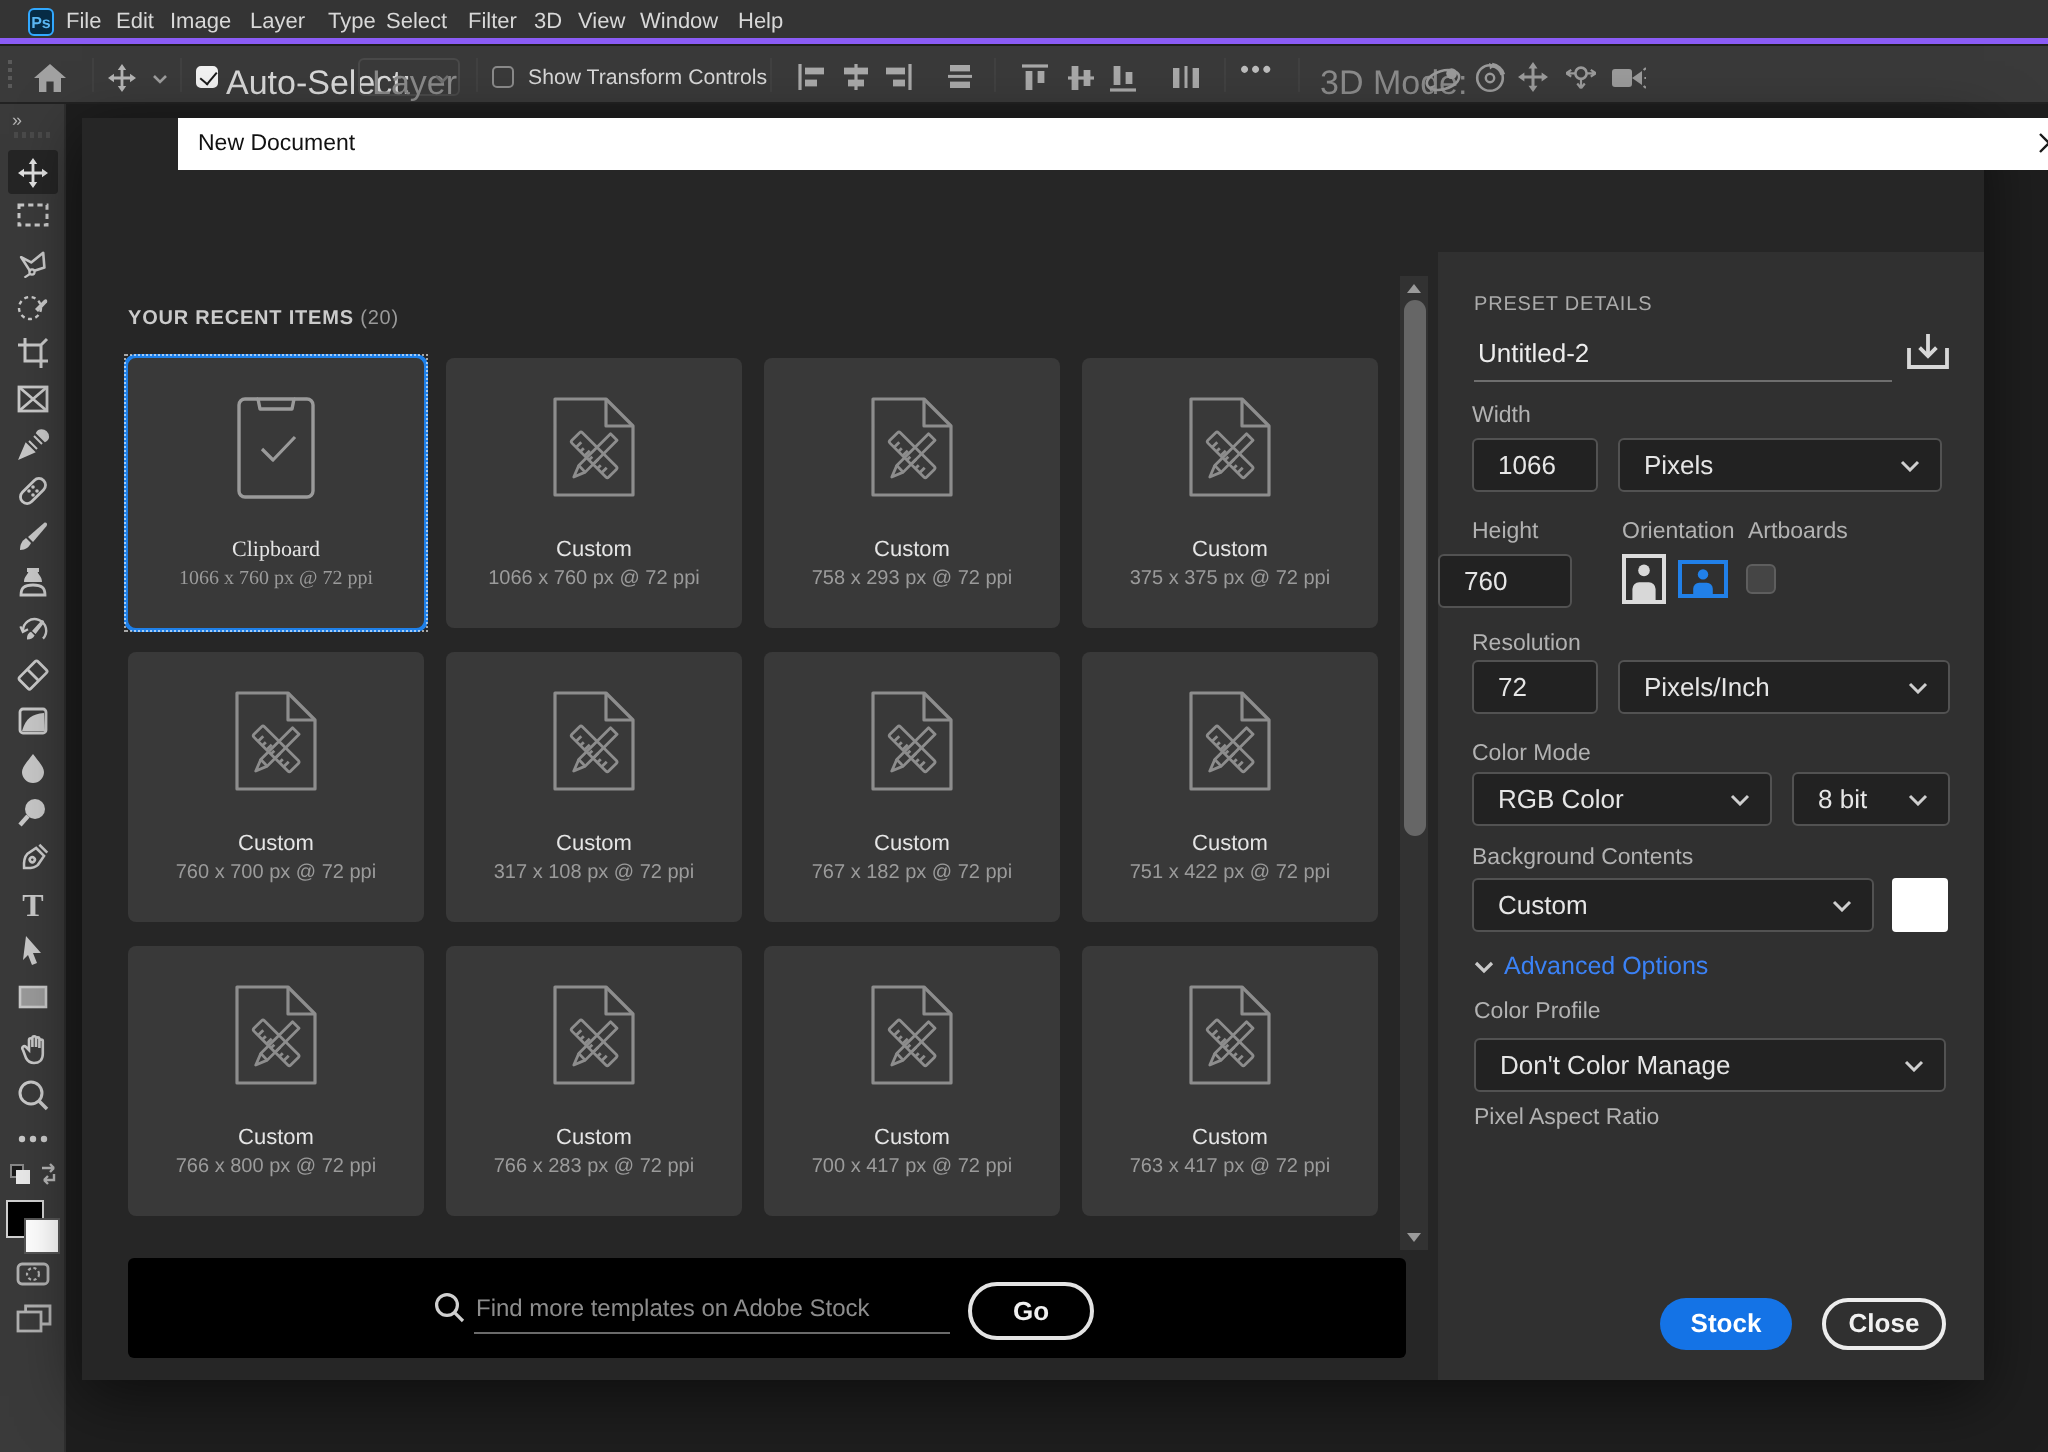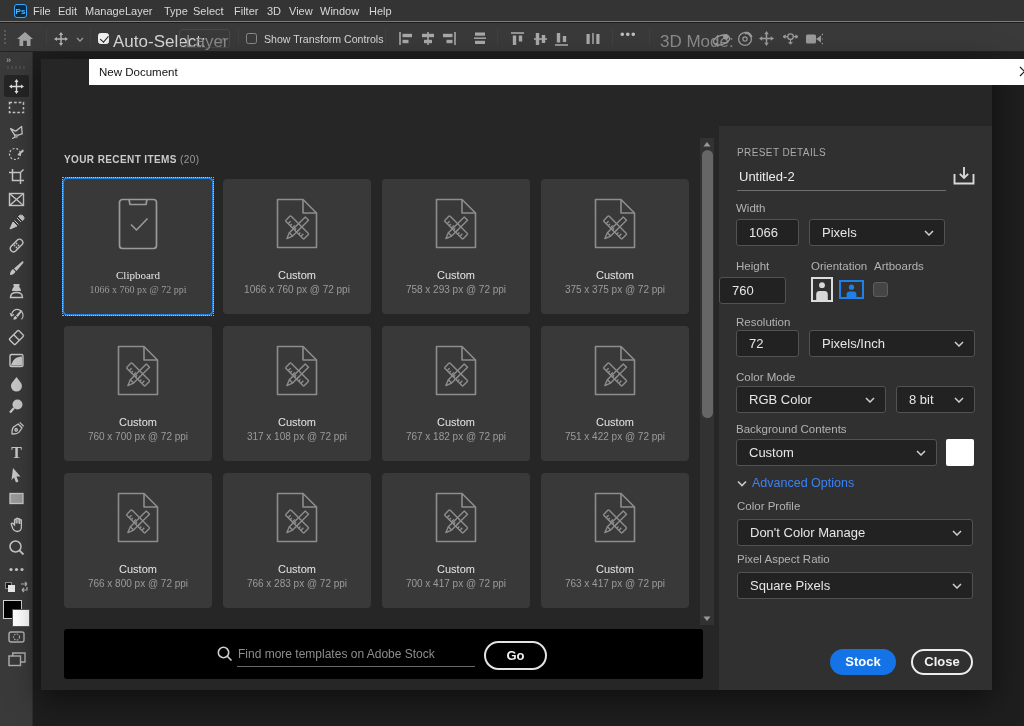--- a/index.html
+++ b/index.html
@@ -1,20 +1,20 @@
 <!DOCTYPE html>
 <html><head>
 <meta charset="utf-8">
 <style>
   * { margin:0; padding:0; box-sizing:border-box; }
   html,body { width:1024px; height:726px; overflow:hidden; }
   body { font-family:"Liberation Sans", sans-serif; background:#1e1e1e; position:relative; }
 
   
-  #menubar { position:absolute; left:0; top:0; width:1024px; height:22px; background:#343434; border-bottom:1px solid #8b5cf6; }
+  #menubar { position:absolute; left:0; top:0; width:1024px; height:22px; background:#343434; border-bottom:3px solid #8b5cf6; }
   #menubar .mi { position:absolute; top:0; height:22px; line-height:22px; font-size:11px; color:#d8d8d8; }
   #pslogo { position:absolute; left:14px; top:4px; width:13px; height:14px; border:1px solid #31a8ff; border-radius:3px; background:#062b45; color:#5ab6f2; font-size:8px; font-weight:bold; text-align:center; line-height:13px; }
 
   
   #optbar { position:absolute; left:0; top:23px; width:1024px; height:29px; background:#3a3a3a; border-bottom:1px solid #222222; }
   #optbar .t { position:absolute; font-size:17px; color:#d8d8d8; top:9px; }
   #optbar .g { color:#8b8b8b; }
   .cb { position:absolute; width:11px; height:11px; top:10px; border:1px solid #8b8b8b; border-radius:2.5px; background:transparent; }
   .cb.on { background:#f2f2f2; border-color:#f2f2f2; }
   .cb.on:after { content:""; position:absolute; left:2.5px; top:0px; width:3.5px; height:6.5px; border:solid #1a1a1a; border-width:0 1.7px 1.7px 0; transform:rotate(40deg); }
@@ -62,21 +62,21 @@
   #panel .fld { position:absolute; background:#222222; border:1px solid #525252; border-radius:3px; height:27px; color:#e6e6e6; font-size:13px; line-height:25px; padding-left:12px; }
   #panel .fld .ch { position:absolute; right:10px; top:9.5px; }
 </style>
 </head>
 <body>
 
 <div id="menubar">
   <div id="pslogo">Ps</div>
 <div class="mi" style="left:33px">File</div>
 <div class="mi" style="left:58px">Edit</div>
-<div class="mi" style="left:85px">Manage</div>
+<div class="mi" style="left:85px">Image</div>
 <div class="mi" style="left:125px">Layer</div>
 <div class="mi" style="left:164px">Type</div>
 <div class="mi" style="left:193px">Select</div>
 <div class="mi" style="left:234px">Filter</div>
 <div class="mi" style="left:267px">3D</div>
 <div class="mi" style="left:289px">View</div>
 <div class="mi" style="left:320px">Window</div>
 <div class="mi" style="left:369px">Help</div>
 </div>
 
@@ -559,21 +559,21 @@
   <svg style="position:absolute;left:234px;top:41px" width="22" height="18" viewBox="0 0 22 18">
         <g fill="none" stroke="#d8d8d8" stroke-width="1.9">
           <path d="M1.5 7 V16.5 H20.5 V7"></path>
           <path d="M11 0 V10.5"></path>
           <path d="M6.8 6.8 L11 11 L15.2 6.8"></path>
         </g>
       </svg>
 
   <div class="lab" style="left:17px;top:76px">Width</div>
   <div class="fld" style="left:17px;top:93px;width:63px">1066</div>
-  <div class="fld" style="left:90px;top:93px;width:136px">Pixels<svg class="ch" width="10" height="6" viewBox="0 0 10 6">
+  <div class="fld" style="left:90px;top:93px;width:162px">Pixels<svg class="ch" width="10" height="6" viewBox="0 0 10 6">
           <path d="M1 1 L5 5 L9 1" fill="none" stroke="#cfcfcf" stroke-width="1.5"></path>
         </svg></div>
 
   <div class="lab" style="left:17px;top:134px">Height</div>
   <div class="lab" style="left:92px;top:134px">Orientation</div>
   <div class="lab" style="left:155px;top:134px">Artboards</div>
   <div class="fld" style="left:0;top:151px;width:67px">760</div>
   <svg style="position:absolute;left:92px;top:151px" width="22" height="25" viewBox="0 0 22 25">
         <rect x="1" y="1" width="20" height="23" fill="none" stroke="#dcdcdc" stroke-width="2"></rect>
         <circle cx="11" cy="8.2" r="2.9" fill="#d8d8d8"></circle>
@@ -610,20 +610,17 @@
         <path d="M1 1.5 L5 5.5 L9 1.5" fill="none" stroke="#c9c9c9" stroke-width="1.6"></path>
       </svg>
   <div style="position:absolute;left:33px;top:350px;font-size:12.5px;color:#3b82f6">Advanced Options</div>
 
   <div class="lab" style="left:18px;top:374px">Color Profile</div>
   <div class="fld" style="left:18px;top:393px;width:236px">Don't Color Manage<svg class="ch" width="10" height="6" viewBox="0 0 10 6">
           <path d="M1 1 L5 5 L9 1" fill="none" stroke="#cfcfcf" stroke-width="1.5"></path>
         </svg></div>
 
   <div class="lab" style="left:18px;top:427px">Pixel Aspect Ratio</div>
-  <div class="fld" style="left:18px;top:446px;width:236px">Square Pixels<svg class="ch" width="10" height="6" viewBox="0 0 10 6">
-          <path d="M1 1 L5 5 L9 1" fill="none" stroke="#cfcfcf" stroke-width="1.5"></path>
-        </svg></div>
 
   <div style="position:absolute;left:111px;top:523px;width:66px;height:26px;background:#1473e6;border-radius:13px;color:#fff;font-size:13px;font-weight:bold;text-align:center;line-height:26px">Stock</div>
   <div style="position:absolute;left:192px;top:523px;width:62px;height:26px;border:2px solid #ededed;border-radius:14px;color:#f2f2f2;font-size:13px;font-weight:bold;text-align:center;line-height:22px">Close</div>
 </div>
 </div>
 
 </body></html>

